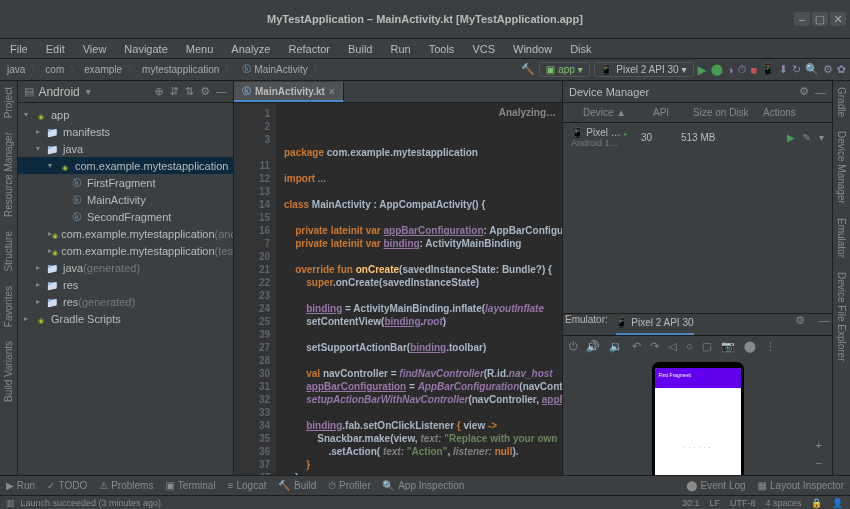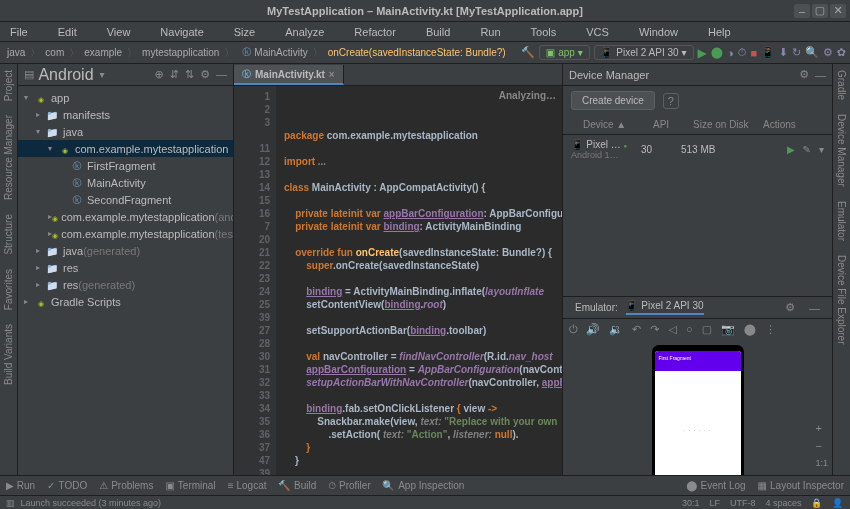--- a/index.html
+++ b/index.html
@@ -1,25 +1,25 @@
 <!DOCTYPE html>
 <html><head>
 <meta charset="utf-8">
 <style>
 * { margin:0; padding:0; box-sizing:border-box; font-family:"Segoe UI",Arial,sans-serif; }
 body { background:#2b2b2b; color:#a9b7c6; font-size:11px; width:850px; height:509px; overflow:hidden; position:relative; }
 
 
-.titlebar { height:22px; background:#3c3f41; border-bottom:1px solid #1e1e1e; display:flex; align-items:center; justify-content:center; position:relative; }
+.titlebar { height:39px; background:#3c3f41; border-bottom:1px solid #1e1e1e; display:flex; align-items:center; justify-content:center; position:relative; }
 .titlebar .title { color:#bbbbbb; font-size:11px; font-weight:bold; }
 .winbtns { position:absolute; right:4px; display:flex; gap:2px; }
 .winbtn { width:16px; height:14px; background:#4c5052; border-radius:2px; display:flex; align-items:center; justify-content:center; color:#aaa; cursor:pointer; }
 
 
-.menubar { height:20px; background:#3c3f41; border-bottom:1px solid #1e1e1e; display:flex; align-items:center; padding:0 4px; gap:18px; }
+.menubar { height:20px; background:#3c3f41; border-bottom:1px solid #1e1e1e; display:flex; align-items:center; padding:0 4px; gap:6px; }
 .menubar span { padding:2px 6px; color:#bbbbbb; cursor:pointer; }
 
 
 .navrow { height:22px; background:#3c3f41; border-bottom:1px solid #1e1e1e; display:flex; align-items:center; padding:0 4px; font-size:10px; color:#aaa; }
 .navrow .crumb { padding:0 3px; cursor:pointer; }
 .navrow .sep { color:#666; padding:0 2px; }
 .navrow .right { margin-left:auto; display:flex; align-items:center; gap:4px; }
 .navrow .cfg { background:#3c3f41; border:1px solid #555; border-radius:3px; padding:1px 6px; display:flex; align-items:center; gap:3px; color:#7fc06e; }
 .navrow .playbtn { color:#499c54; font-size:12px; }
 .navrow .tbicon { color:#8888aa; font-size:11px; cursor:pointer; }
@@ -27,21 +27,21 @@
 
 .mainarea { display:flex; height:427px; }
 
 
 .leftedge { width:18px; background:#3c3f41; border-right:1px solid #1e1e1e; display:flex; flex-direction:column; align-items:center; padding-top:6px; gap:14px; }
 .leftedge .vlabel { writing-mode:vertical-rl; transform:rotate(180deg); font-size:10px; color:#8a8a8a; cursor:pointer; white-space:nowrap; }
 
 
 .projpanel { width:216px; background:#3c3f41; border-right:1px solid #1e1e1e; display:flex; flex-direction:column; }
 .projhead { height:22px; border-bottom:1px solid #1e1e1e; display:flex; align-items:center; padding:0 6px; gap:4px; }
-.projhead .ptitle { color:#bbbbbb; font-size:16px; }
+.projhead .ptitle { color:#bbbbbb; font-size:12px; }
 .projhead .picon { color:#888; font-size:10px; margin-left:2px; }
 .projhead .hright { margin-left:auto; display:flex; gap:6px; color:#888; }
 .tree { flex:1; overflow:auto; padding:3px 0; font-size:11px; }
 .treerow { display:flex; align-items:center; height:17px; padding-left:6px; cursor:pointer; white-space:nowrap; }
 .treerow .arr { width:10px; color:#888; font-size:8px; }
 .treerow .ico { width:14px; text-align:center; margin-right:3px; }
 .dir-ico::before { content:"📁"; font-size:10px; filter:hue-rotate(180deg) saturate(0.5); }
 .pkg-ico { color:#a8c023; }
 .pkg-ico::before { content:"◉"; font-size:7px; }
 .kt-ico { color:#6e9cbe; }
@@ -84,21 +84,21 @@
 .dmcols > div { padding:2px 0; }
 .dmrow { display:flex; padding:4px 8px; font-size:10px; align-items:center; }
 .dmrow .dcol { color:#bbbbbb; }
 .dmrow .dsub { color:#787878; font-size:9px; }
 .dmrow .acticons { display:flex; gap:8px; color:#888; margin-left:auto; }
 .dmrow .play { color:#499c54; }
 .dmempty { flex:1; }
 
 
 .emupanel { border-top:1px solid #1e1e1e; }
-.emuhead { height:22px; display:flex; align-items:center; padding:0 12px; gap:8px; border-bottom:1px solid #1e1e1e; }
+.emuhead { height:22px; display:flex; padding:0 2px; gap:8px; border-bottom:1px solid #1e1e1e; }
 .emuhead .emlbl { color:#bbbbbb; font-size:10px; }
 .emuhead .emdev { display:flex; align-items:center; gap:3px; color:#bbbbbb; font-size:10px; border-bottom:2px solid #4a88c7; padding-bottom:2px; }
 .emuhead .gear { margin-left:auto; color:#888; }
 .emutb { height:20px; display:flex; align-items:center; padding:0 6px; gap:9px; color:#888; font-size:11px; }
 .emutb span { cursor:pointer; }
 .emubody { flex:1; display:flex; justify-content:center; padding:6px 0 0 0; position:relative; background:#3c3f41; height:152px; }
 .phone { width:92px; height:170px; background:#000; border-radius:7px; padding:6px 3px; position:relative; }
 .screen { width:100%; height:100%; background:#fff; border-radius:3px; position:relative; overflow:hidden; }
 .appbar { height:20px; background:#6200ee; }
 .apptxt { position:absolute; top:4px; left:4px; font-size:5px; color:#fff; }
@@ -128,37 +128,36 @@
     <div class="winbtn">▢</div>
     <div class="winbtn">✕</div>
   </div>
 </div>
 
 <div class="menubar" id="menubar">
     <span>File</span>
     <span>Edit</span>
     <span>View</span>
     <span>Navigate</span>
-    <span>Size</span>
+    <span>Menu</span>
     <span>Analyze</span>
     <span>Refactor</span>
     <span>Build</span>
     <span>Run</span>
     <span>Tools</span>
     <span>VCS</span>
     <span>Window</span>
-    <span>Help</span>
+    <span>Disk</span>
   </div>
 
 <div class="navrow">
   <span id="crumbs"><span class="crumb">java</span><span class="sep">〉</span><span class="crumb">com</span><span class="sep">〉</span><span class="crumb">example</span><span class="sep">〉</span><span class="crumb">mytestapplication</span><span class="sep">〉</span></span>
   <span style="margin-left:6px;color:#6e9cbe" class="kt-ico"></span>
   <span class="crumb">MainActivity</span>
   <span class="sep">〉</span>
-  <span class="crumb" style="color:#ffc66d">onCreate(savedInstanceState: Bundle?)</span>
   <div class="right">
     <span class="tbicon">🔨</span>
     <div class="cfg">▣ <span>app</span> ▾</div>
     <div class="cfg" style="color:#bbbbbb">📱 <span>Pixel 2 API 30</span> ▾</div>
     <span class="playbtn">▶</span>
     <span class="tbicon" style="color:#499c54">⬤</span>
     <span class="tbicon">◑</span>
     <span class="tbicon">⏱</span>
     <span class="tbicon" style="color:#c75450">■</span>
     <span class="tbicon">📱</span>
@@ -312,24 +311,20 @@
       <div><span class="kw">package</span> com.example.mytestapplication</div><div>&nbsp;</div><div><span class="kw">import</span> <span class="cmt">...</span></div><div>&nbsp;</div><div><span class="kw">class</span> MainActivity : AppCompatActivity() {</div><div>&nbsp;</div><div>    <span class="kw">private lateinit var</span> <span class="ul">appBarConfiguration</span>: AppBarConfigu</div><div>    <span class="kw">private lateinit var</span> <span class="ul">binding</span>: ActivityMainBinding</div><div>&nbsp;</div><div>    <span class="kw">override fun</span> <span class="fn">onCreate</span>(savedInstanceState: Bundle?) {</div><div>        <span class="kw">super</span>.onCreate(savedInstanceState)</div><div>&nbsp;</div><div>        <span class="ul">binding</span> = ActivityMainBinding.inflate(<span class="it">layoutInflate</span></div><div>        setContentView(<span class="ul">binding</span>.<span class="it">root</span>)</div><div>&nbsp;</div><div>        setSupportActionBar(<span class="ul">binding</span>.toolbar)</div><div>&nbsp;</div><div>        <span class="kw">val</span> navController = <span class="it">findNavController</span>(R.id.<span class="it">nav_host</span></div><div>        <span class="ul">appBarConfiguration</span> = <span class="it">AppBarConfiguration</span>(navContro</div><div>        <span class="it">setupActionBarWithNavController</span>(navController, <span class="ul">appB</span></div><div>&nbsp;</div><div>        <span class="ul">binding</span>.fab.setOnClickListener <span class="kw">{</span> view <span class="kw">-&gt;</span></div><div>            Snackbar.make(view, <span class="cmt">text:</span> <span class="str">"Replace with your own</span></div><div>                .setAction( <span class="cmt">text:</span> <span class="str">"Action"</span>, <span class="cmt">listener:</span> <span class="kw">null</span>).</div><div>        <span class="kw">}</span></div><div>    }</div><div>&nbsp;</div><div>    <span class="kw">override fun</span> <span class="fn">onCreateOptionsMenu</span>(menu: Menu): Boolean {</div></div>
     </div>
   </div>
 
   <div class="rightcol">
     <div class="dmhead">
       <span>Device Manager</span>
       <span class="gear">⚙</span>
       <span style="margin-left:6px;color:#888">—</span>
     </div>
-    <div class="dmbtnrow">
-      <div class="btn">Create device</div>
-      <div class="help">?</div>
-    </div>
     <div class="dmcols">
       <div style="width:70px">Device ▲</div>
       <div style="width:40px">API</div>
       <div style="width:70px">Size on Disk</div>
       <div>Actions</div>
     </div>
     <div class="dmrow">
       <div style="width:70px">
         <div class="dcol"><span style="color:#888">📱</span> <span>Pixel …</span> <span style="color:#499c54;font-size:6px">●</span></div>
         <div class="dsub">Android 1…</div>

